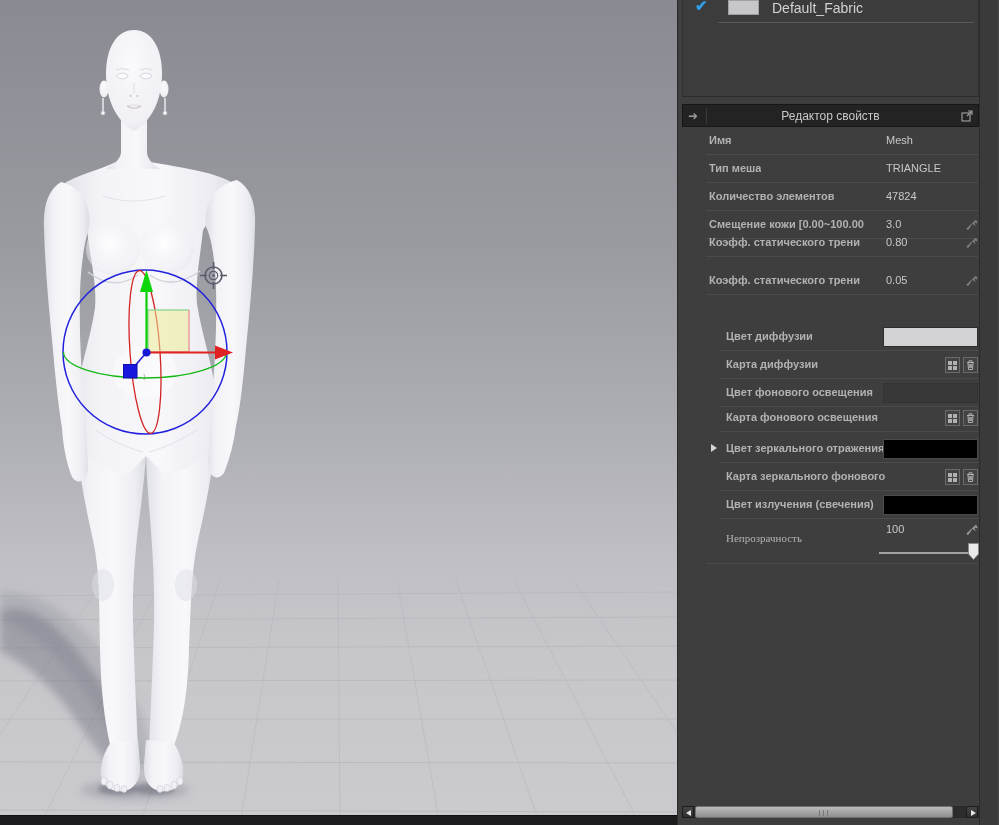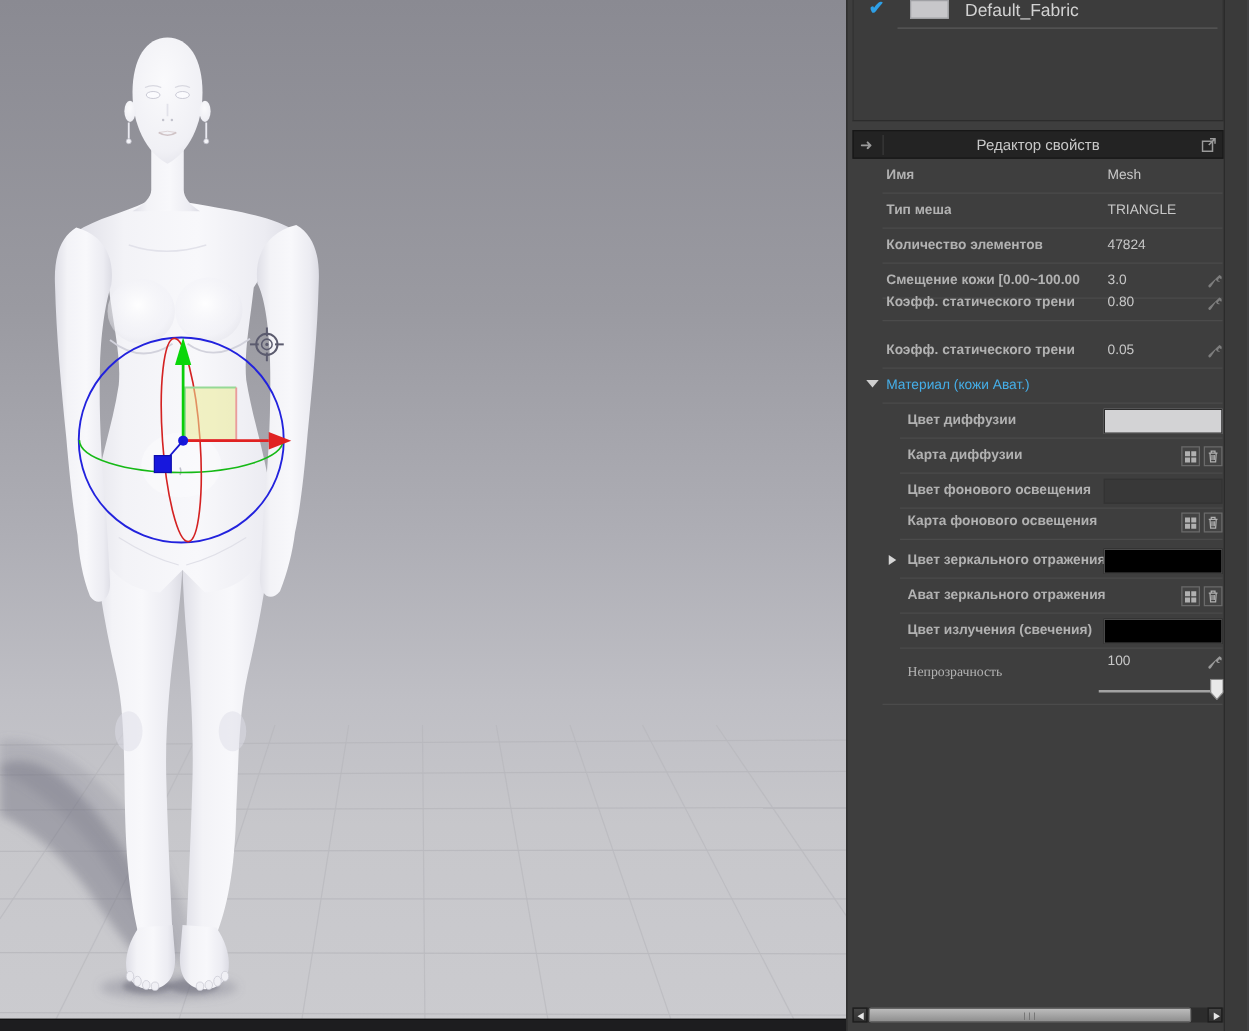--- a/index.html
+++ b/index.html
@@ -274,25 +274,20 @@
     </div>
     <div class="prow" style="top:267px">
       <span class="plabel">Коэфф. статического трени</span>
       <span class="pvalue">0.05</span>
       <svg class="wrench" viewBox="0 0 14 14">
         <path d="M10.5,2 a2.6,2.6 0 0 1 1.6,3.4 l-1.8,-1 -1,1.8 1.8,1 a2.6,2.6 0 0 1 -3.4,-1.6 L3.6,11.6 a1.1,1.1 0 0 1 -1.6,-1.6 L6.6,5.8 Z" fill="#7d7d7d"></path>
       </svg>
       <div class="psep"></div>
     </div>
 
-    <div class="prow" style="top:295px">
-      <span class="sect-tri"></span>
-      <span class="sect-label">Материал (кожи Ават.)</span>
-      <div class="psep"></div>
-    </div>
 
     <div class="prow" style="top:323px">
       <span class="plabel sub">Цвет диффузии</span>
       <span class="cswatch" style="background-color: rgb(211, 211, 213);"></span>
       <div class="psep sub"></div>
     </div>
     <div class="prow" style="top:379px">
       <span class="plabel sub">Цвет фонового освещения</span>
       <span class="cswatch" style="border-color: rgb(51, 51, 51); background-color: rgb(56, 56, 56);"></span>
       <div class="psep sub"></div>
@@ -337,21 +332,21 @@
       </span>
       <div class="psep sub"></div>
     </div>
     <div class="prow" style="top:435px">
       <span class="row-exp"></span>
       <span class="plabel sub">Цвет зеркального отражения</span>
       <span class="cswatch" style="border-color: rgb(74, 74, 74); background-color: rgb(0, 0, 0);"></span>
       <div class="psep sub"></div>
     </div>
     <div class="prow" style="top:463px">
-      <span class="plabel sub">Ават зеркального отражения</span>
+      <span class="plabel sub">Карта зеркального фонового</span>
       <span class="mapbtn grid">
         <svg viewBox="0 0 13 14" width="13" height="14">
             <g fill="#b0b0b0">
               <rect x="2" y="3" width="4" height="4"></rect>
               <rect x="7" y="3" width="4" height="4"></rect>
               <rect x="2" y="8" width="4" height="4"></rect>
               <rect x="7" y="8" width="4" height="4"></rect>
             </g>
           </svg>
       </span>

